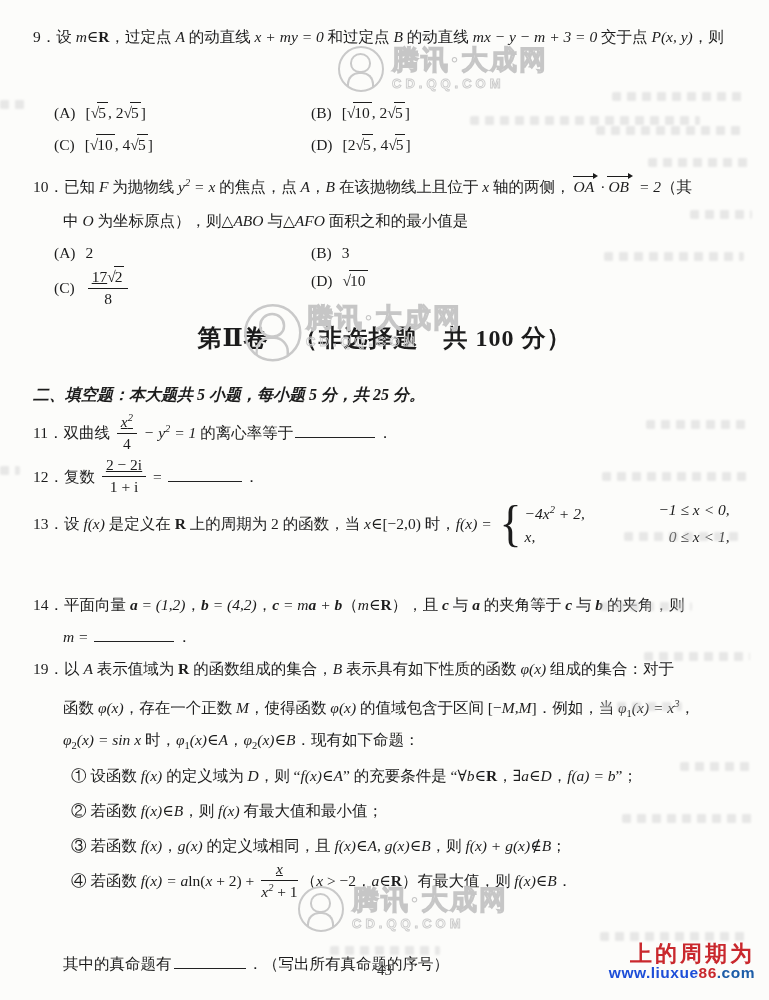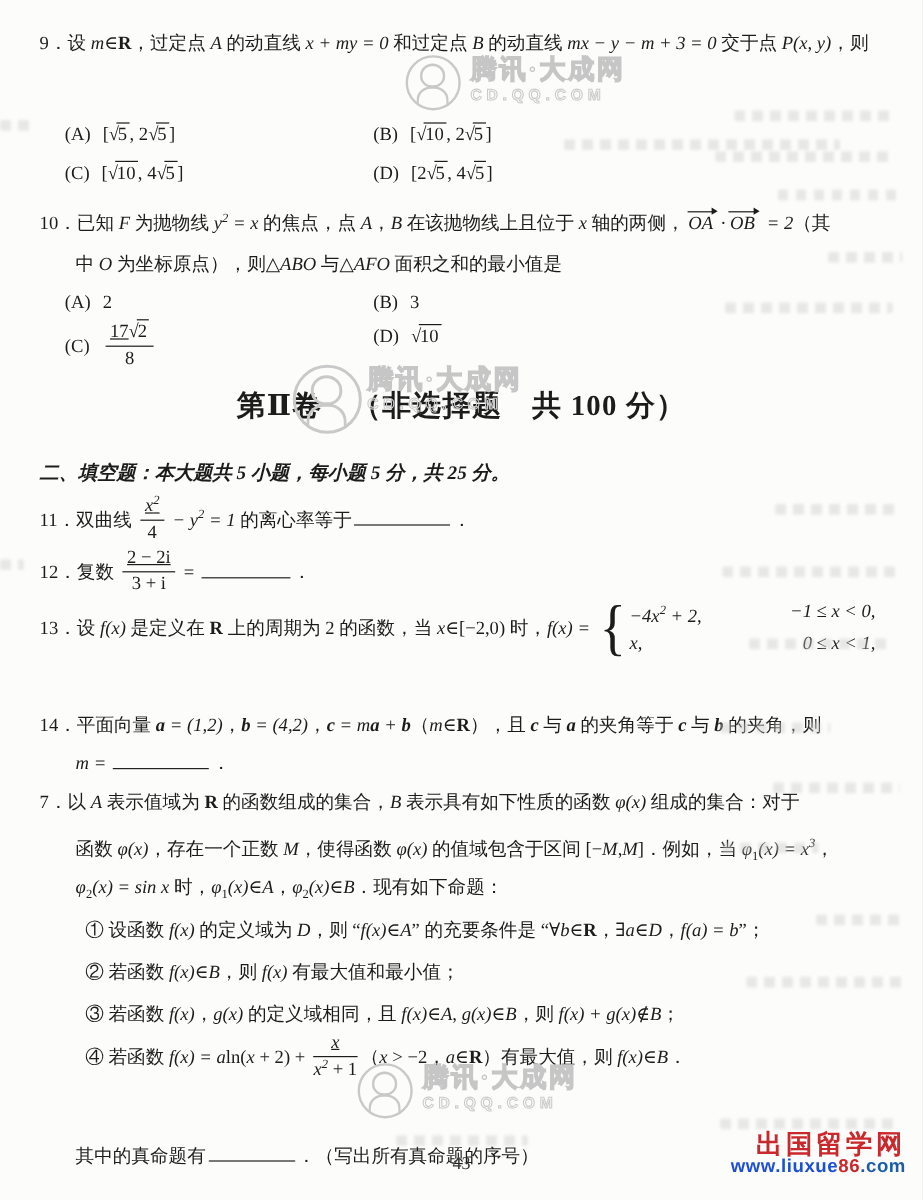--- a/index.html
+++ b/index.html
@@ -42,21 +42,21 @@
   .section-header{position:absolute;left:0;right:0;top:322px;text-align:center;
                   font-size:24px;font-weight:bold;letter-spacing:1px;}
   .intro{font-weight:bold;font-size:16px;}
 
   
   .wm{position:absolute;display:flex;align-items:flex-start;z-index:3;pointer-events:none;}
   .wm-logo{position:relative;width:46px;height:46px;margin-right:8px;flex:none;}
   .wm-ring{position:absolute;inset:0;border:2px solid #c9c9c9;border-radius:50%;}
   .wm-head{position:absolute;left:12px;top:7px;width:17px;height:16px;border:2px solid #c9c9c9;border-radius:50% 50% 46% 46%;}
   .wm-body{position:absolute;left:9px;top:26px;width:23px;height:13px;border:2px solid #c9c9c9;border-bottom:none;border-radius:12px 12px 0 0;}
-  .wm-title{font-size:22px;font-weight:bold;letter-spacing:2px;line-height:1.05;
+  .wm-title{font-size:27px;font-weight:bold;letter-spacing:2px;line-height:1.05;
             color:transparent;-webkit-text-stroke:1.1px #c6c6c6;}
   .wm-sub{font-family:"Liberation Sans","DejaVu Sans",sans-serif;font-weight:bold;font-size:13px;letter-spacing:4px;
           color:transparent;-webkit-text-stroke:0.9px #cbcbcb;margin-top:1px;}
   .wm-top{left:338px;top:46px;}
   .wm-mid{left:244px;top:304px;}
   .wm-mid .wm-logo{transform:scale(1.25);transform-origin:top left;margin-right:16px;}
   .wm-bot{left:298px;top:886px;}
 
   
   .noise{position:absolute;height:9px;opacity:.45;filter:blur(1.2px);border-radius:2px;z-index:1;
@@ -134,39 +134,39 @@
     <span class="opt"><span class="opt-label">(A)</span><span class="opt-body"><span class="tk-txt">2</span></span></span><span class="opt"><span class="opt-label">(B)</span><span class="opt-body"><span class="tk-txt">3</span></span></span>
   </div>
   <div class="line opts" style="top:268px;">
     <span class="opt"><span class="opt-label">(C)</span><span class="opt-body"><span class="tk-frac"><span class="num"><span class="tk-txt">17</span><span class="tk-sqrt"><span class="rad">√</span><span class="radicand">2</span></span></span><span class="den"><span class="tk-txt">8</span></span></span></span></span><span class="opt"><span class="opt-label">(D)</span><span class="opt-body"><span class="tk-sqrt"><span class="rad">√</span><span class="radicand">10</span></span></span></span>
   </div>
 
   <div class="section-header">第Ⅱ卷　（非选择题　共 100 分）</div>
   <div class="line intro" style="top:382px;font-style:italic;">二、填空题：本大题共 5 小题，每小题 5 分，共 25 分。</div>
 
   <div class="line" style="top:414px;"><span class="tk-txt">11．双曲线 </span><span class="tk-frac"><span class="num"><span class="tk-m">x</span><sup class="tk-sup">2</sup></span><span class="den"><span class="tk-txt">4</span></span></span><span class="tk-m"> − y</span><sup class="tk-sup">2</sup><span class="tk-m"> = 1</span><span class="tk-txt"> 的离心率等于</span><span class="tk-blank" style="width: 80px;"></span><span class="tk-txt">．</span></div>
-  <div class="line" style="top:458px;"><span class="tk-txt">12．复数 </span><span class="tk-frac"><span class="num"><span class="tk-txt">2 − 2i</span></span><span class="den"><span class="tk-txt">3 + i</span></span></span><span class="tk-txt"> = </span><span class="tk-blank" style="width: 74px;"></span><span class="tk-txt">．</span></div>
+  <div class="line" style="top:458px;"><span class="tk-txt">12．复数 </span><span class="tk-frac"><span class="num"><span class="tk-txt">2 − 2i</span></span><span class="den"><span class="tk-txt">1 + i</span></span></span><span class="tk-txt"> = </span><span class="tk-blank" style="width: 74px;"></span><span class="tk-txt">．</span></div>
   <div class="line" style="top:500px;"><span class="tk-txt">13．设 </span><span class="tk-m">f(x)</span><span class="tk-txt"> 是定义在 </span><span class="tk-b">R</span><span class="tk-txt"> 上的周期为 2 的函数，当 </span><span class="tk-m">x</span><span class="tk-txt">∈[−2,0) 时，</span><span class="tk-m">f(x) = </span><span class="tk-cases"><span class="brace">{</span><span class="crows"><span class="crow">
             <span class="cl"><span class="tk-m">−4x</span><sup class="tk-sup">2</sup><span class="tk-m"> + 2,</span></span>
             <span class="cr"><span class="tk-m">−1 ≤ x &lt; 0,</span></span>
           </span><span class="crow">
             <span class="cl"><span class="tk-m">x,</span></span>
             <span class="cr"><span class="tk-m">0 ≤ x &lt; 1,</span></span>
           </span></span></span></div>
   <div class="line" style="top:592px;"><span class="tk-txt">14．平面向量 </span><span class="tk-mb">a</span><span class="tk-m"> = (1,2)</span><span class="tk-txt">，</span><span class="tk-mb">b</span><span class="tk-m"> = (4,2)</span><span class="tk-txt">，</span><span class="tk-mb">c</span><span class="tk-m"> = m</span><span class="tk-mb">a</span><span class="tk-m"> + </span><span class="tk-mb">b</span><span class="tk-txt">（</span><span class="tk-m">m</span><span class="tk-txt">∈</span><span class="tk-b">R</span><span class="tk-txt">），且 </span><span class="tk-mb">c</span><span class="tk-txt"> 与 </span><span class="tk-mb">a</span><span class="tk-txt"> 的夹角等于 </span><span class="tk-mb">c</span><span class="tk-txt"> 与 </span><span class="tk-mb">b</span><span class="tk-txt"> 的夹角，则</span></div>
   <div class="line indent" style="top:624px;"><span class="tk-m">m = </span><span class="tk-blank" style="width: 80px;"></span><span class="tk-txt">．</span></div>
 
-  <div class="line" style="top:656px;"><span class="tk-txt">7．以 </span><span class="tk-m">A</span><span class="tk-txt"> 表示值域为 </span><span class="tk-b">R</span><span class="tk-txt"> 的函数组成的集合，</span><span class="tk-m">B</span><span class="tk-txt"> 表示具有如下性质的函数 </span><span class="tk-m">φ(x)</span><span class="tk-txt"> 组成的集合：对于</span></div>
+  <div class="line" style="top:656px;"><span class="tk-txt">19．以 </span><span class="tk-m">A</span><span class="tk-txt"> 表示值域为 </span><span class="tk-b">R</span><span class="tk-txt"> 的函数组成的集合，</span><span class="tk-m">B</span><span class="tk-txt"> 表示具有如下性质的函数 </span><span class="tk-m">φ(x)</span><span class="tk-txt"> 组成的集合：对于</span></div>
   <div class="line indent" style="top:691px;"><span class="tk-txt">函数 </span><span class="tk-m">φ(x)</span><span class="tk-txt">，存在一个正数 </span><span class="tk-m">M</span><span class="tk-txt">，使得函数 </span><span class="tk-m">φ(x)</span><span class="tk-txt"> 的值域包含于区间 [−</span><span class="tk-m">M</span><span class="tk-txt">,</span><span class="tk-m">M</span><span class="tk-txt">]．例如，当 </span><span class="tk-m">φ</span><sub class="tk-sub">1</sub><span class="tk-m">(x) = x</span><sup class="tk-sup">3</sup><span class="tk-txt">，</span></div>
   <div class="line indent" style="top:727px;"><span class="tk-m">φ</span><sub class="tk-sub">2</sub><span class="tk-m">(x) = sin x</span><span class="tk-txt"> 时，</span><span class="tk-m">φ</span><sub class="tk-sub">1</sub><span class="tk-m">(x)</span><span class="tk-txt">∈</span><span class="tk-m">A</span><span class="tk-txt">，</span><span class="tk-m">φ</span><sub class="tk-sub">2</sub><span class="tk-m">(x)</span><span class="tk-txt">∈</span><span class="tk-m">B</span><span class="tk-txt">．现有如下命题：</span></div>
   <div class="line props" style="top:763px;"><span class="tk-txt">① 设函数 </span><span class="tk-m">f(x)</span><span class="tk-txt"> 的定义域为 </span><span class="tk-m">D</span><span class="tk-txt">，则 “</span><span class="tk-m">f(x)</span><span class="tk-txt">∈</span><span class="tk-m">A</span><span class="tk-txt">” 的充要条件是 “∀</span><span class="tk-m">b</span><span class="tk-txt">∈</span><span class="tk-b">R</span><span class="tk-txt">，∃</span><span class="tk-m">a</span><span class="tk-txt">∈</span><span class="tk-m">D</span><span class="tk-txt">，</span><span class="tk-m">f(a) = b</span><span class="tk-txt">”；</span></div>
   <div class="line props" style="top:798px;"><span class="tk-txt">② 若函数 </span><span class="tk-m">f(x)</span><span class="tk-txt">∈</span><span class="tk-m">B</span><span class="tk-txt">，则 </span><span class="tk-m">f(x)</span><span class="tk-txt"> 有最大值和最小值；</span></div>
   <div class="line props" style="top:833px;"><span class="tk-txt">③ 若函数 </span><span class="tk-m">f(x)</span><span class="tk-txt">，</span><span class="tk-m">g(x)</span><span class="tk-txt"> 的定义域相同，且 </span><span class="tk-m">f(x)</span><span class="tk-txt">∈</span><span class="tk-m">A</span><span class="tk-txt">, </span><span class="tk-m">g(x)</span><span class="tk-txt">∈</span><span class="tk-m">B</span><span class="tk-txt">，则 </span><span class="tk-m">f(x) + g(x)</span><span class="tk-txt">∉</span><span class="tk-m">B</span><span class="tk-txt">；</span></div>
   <div class="line props" style="top:862px;"><span class="tk-txt">④ 若函数 </span><span class="tk-m">f(x) = a</span><span class="tk-txt">ln(</span><span class="tk-m">x</span><span class="tk-txt"> + 2) + </span><span class="tk-frac"><span class="num"><span class="tk-m">x</span></span><span class="den"><span class="tk-m">x</span><sup class="tk-sup">2</sup><span class="tk-txt"> + 1</span></span></span><span class="tk-txt">（</span><span class="tk-m">x</span><span class="tk-txt"> &gt; −2，</span><span class="tk-m">a</span><span class="tk-txt">∈</span><span class="tk-b">R</span><span class="tk-txt">）有最大值，则 </span><span class="tk-m">f(x)</span><span class="tk-txt">∈</span><span class="tk-m">B</span><span class="tk-txt">．</span></div>
   <div class="line indent" style="top:951px;"><span class="tk-txt">其中的真命题有</span><span class="tk-blank" style="width: 72px;"></span><span class="tk-txt">．（写出所有真命题的序号）</span></div>
 
   <div class="page-number">43</div>
   <div class="brand">
-    <div class="brand-name" style="color: rgb(201, 40, 45);">出国留学网</div>
+    <div class="brand-name" style="color: rgb(201, 40, 45);">上的周期为</div>
     <div class="brand-url"><span class="u-blue" style="color: #1d4ed8;">www.liuxue</span><span class="u-red" style="color: rgb(201, 40, 45);">86</span><span class="u-blue" style="color: rgb(29, 93, 168);">.com</span></div>
   </div>
 
 </div>
 
 </body></html>

